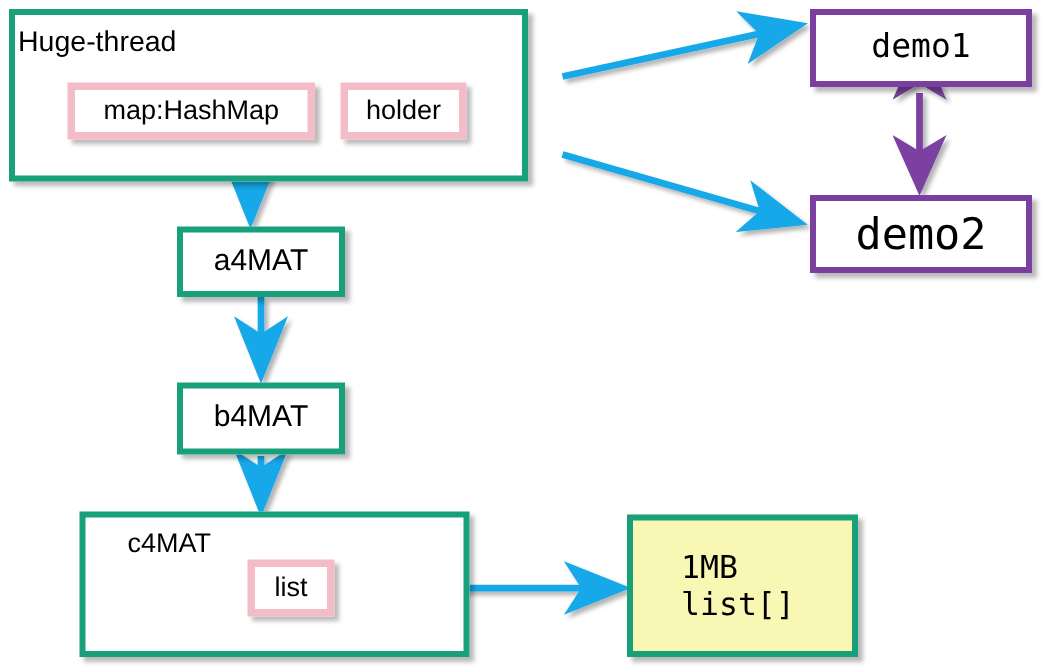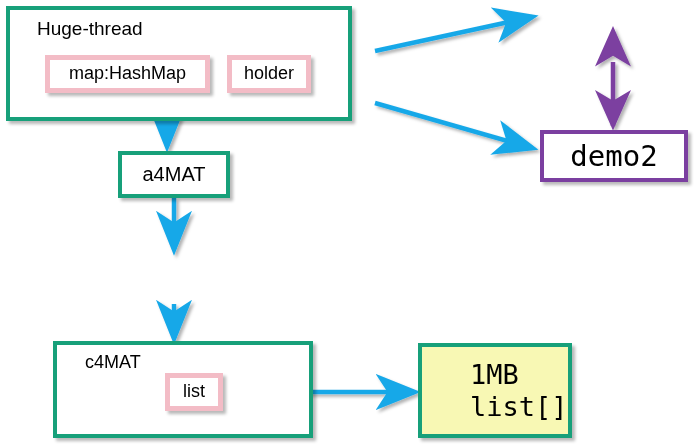--- a/index.html
+++ b/index.html
@@ -95,49 +95,55 @@
 
       <line x1="174" y1="198" x2="174" y2="249" stroke="#18a8e8" stroke-width="4.5" marker-end="url(#arrow-blue)"></line>
 
       <line x1="174" y1="304" x2="174" y2="338" stroke="#18a8e8" stroke-width="4.5" marker-end="url(#arrow-blue)"></line>
 
       <line x1="245" y1="392" x2="414" y2="392" stroke="#18a8e8" stroke-width="4.5" marker-end="url(#arrow-blue)"></line>
     </g>
   </svg>
 
   <div class="node green" style="left:6px; top:6px; width:346px; height:115px;">
-    <div class="label" style="left:27px; top:8px; font-size:19px;">Huge-thread</div>
+    <div class="label" style="left:2px; top:8px; font-size:19px;">Huge-thread</div>
   </div>
 
   <div class="node pink" style="left:227px; top:55px; width:84px; height:38px;">
     <div class="center-label" style="font-size:18px;">holder</div>
   </div>
 
   <div class="node pink" style="left:45px; top:55px; width:165px; height:38px;">
     <div class="center-label" style="font-size:18px;">map:HashMap</div>
   </div>
 
+  <div class="node purple" style="left:540px; top:6px; width:148px; height:52px;">
+    <div class="center-label mono" style="font-size:22px;">demo1</div>
+  </div>
 
   <div class="node purple" style="left:540px; top:130px; width:148px; height:52px;">
     <div class="center-label mono" style="font-size:29px;">demo2</div>
   </div>
 
   <div class="node green" style="left:118px; top:151px; width:112px; height:47px;padding-left:40px;">
     <div class="center-label" style="font-size:20px;">a4MAT</div>
   </div>
 
+  <div class="node green" style="left:118px; top:255px; width:112px; height:48px;">
+    <div class="center-label" style="font-size:20px;">b4MAT</div>
+  </div>
 
   <div class="node green" style="left:53px; top:341px; width:260px; height:97px;text-align:right;">
     <div class="label" style="left:28px; top:7px; font-size:18px;">c4MAT</div>
   </div>
 
   <div class="node pink" style="left:165px; top:373px; width:58px; height:38px;">
     <div class="center-label" style="font-size:18px;">list</div>
   </div>
 
   <div class="node green yellowfill" style="left:418px; top:343px; width:154px; height:95px;">
-    <div class="center-label mono" style="flex-direction:column; align-items:flex-start; justify-content:center; padding-left:48px; font-size:27px;">
+    <div class="center-label mono" style="flex-direction:column; align-items:flex-start; justify-content:center; padding-left:32px; font-size:21px;">
       <span>1MB</span>
       <span>list[]</span>
     </div>
   </div>
 
 </div>
 
 </body></html>

